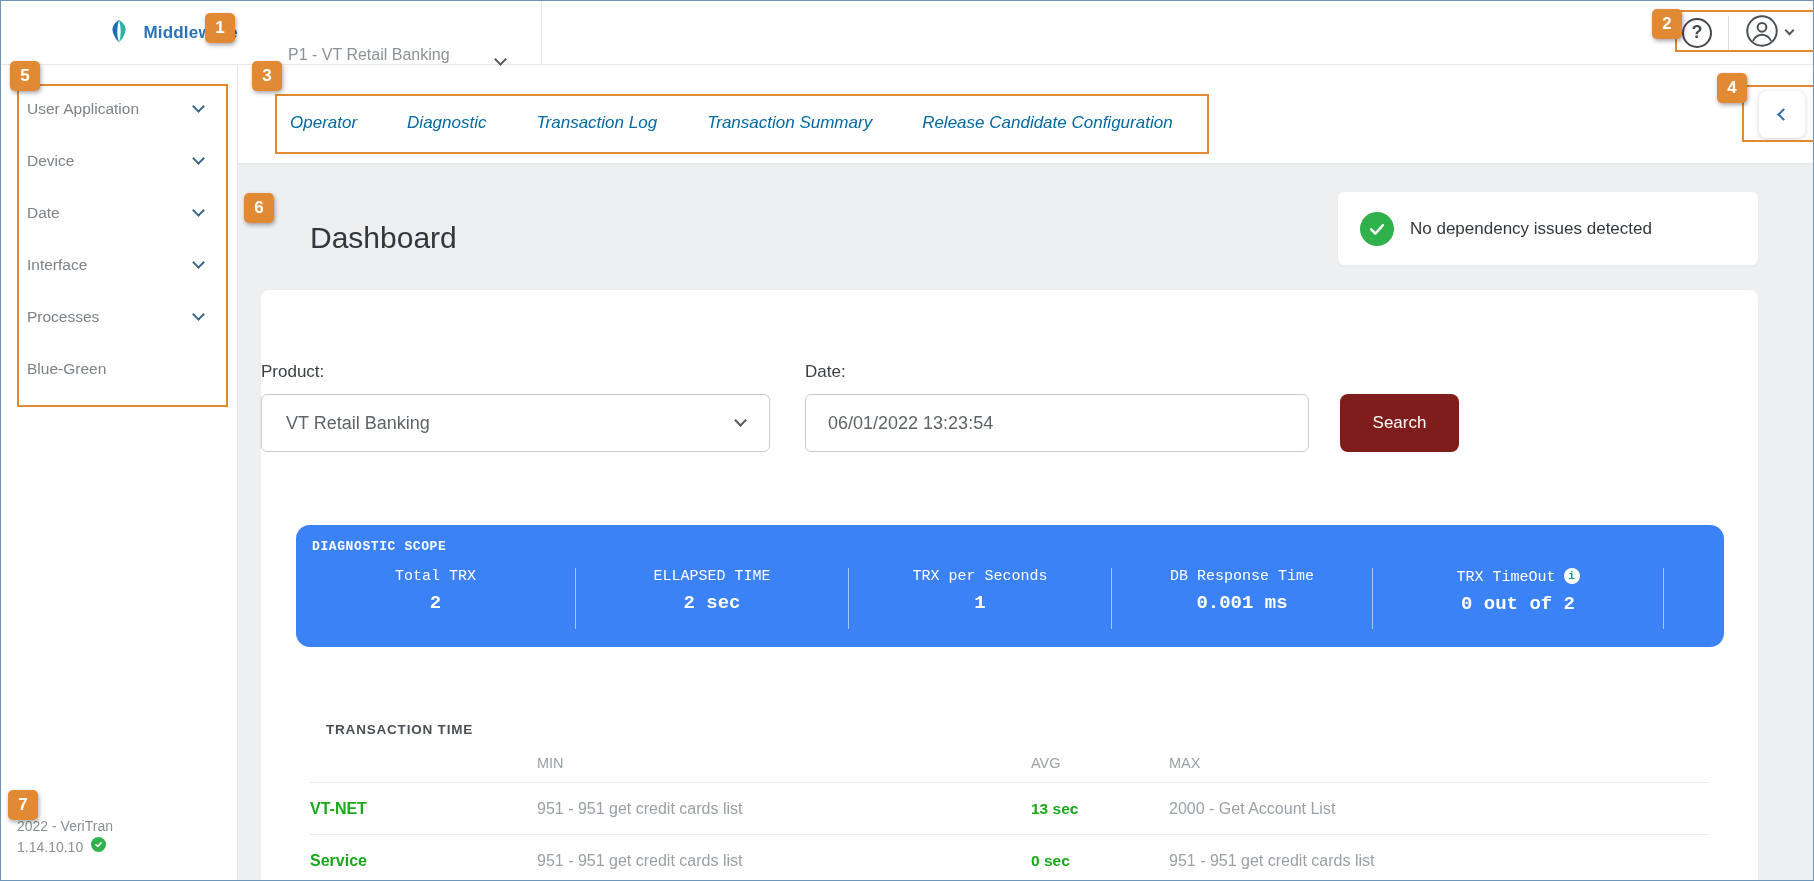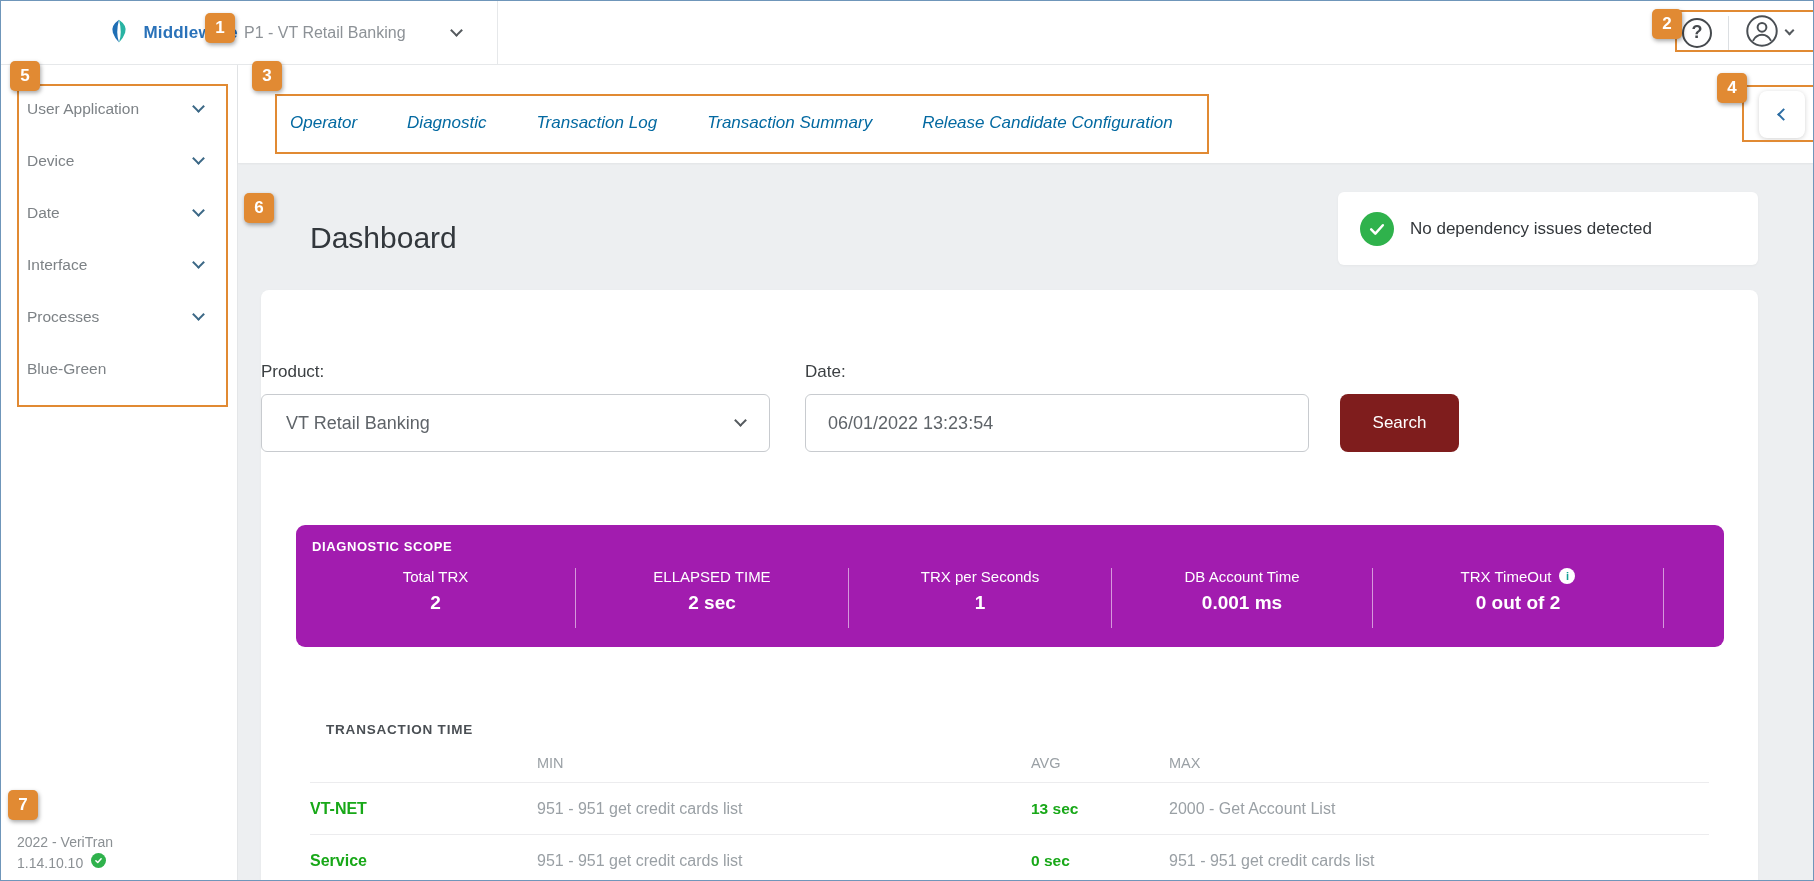--- a/index.html
+++ b/index.html
@@ -10,22 +10,22 @@
   }
 
   
   .header {
     position:relative; z-index:2; height:64px; background:#fff;
     border-bottom:1px solid #e6e8ea; display:flex; align-items:center;
   }
   .brand { width:237px; display:flex; align-items:center; gap:10px; padding-left:28px;justify-content:flex-end; }
   .brand-name { color:#2a72b9; font-weight:bold; font-size:17px; letter-spacing:0.2px; }
   .product-selector {
-    width:260px; height:100%; display:flex; align-items:center; justify-content:space-between;
-    padding:0 36px 0 6px; border-right:1px solid #e6e8ea; cursor:pointer;
+    width:260px; height:100%; display:flex; align-items:flex-end; justify-content:space-between;
+    padding:0 36px 0 6px; border-right:1px solid #e6e8ea; cursor:pointer;margin-left:44px;
   }
   .product-selector-label { color:#8d9297; font-size:16px; }
   .chev { width:9px; height:9px; border-right:2px solid #555a5e; border-bottom:2px solid #555a5e;
           transform:rotate(45deg); margin-top:-5px; }
   .chev.small { width:7px; height:7px; }
   .header-right { margin-left:auto; display:flex; align-items:center; gap:16px; padding-right:20px; }
   .help-circle {
     width:30px; height:30px; border-radius:50%; border:2px solid #45494d; color:#45494d;
     display:flex; align-items:center; justify-content:center; font-size:18px; font-weight:bold; cursor:pointer;
   }
@@ -33,21 +33,21 @@
   .profile { display:flex; align-items:center; gap:7px; cursor:pointer; }
 
   
   .body { display:flex; height:817px; }
   .sidebar { width:237px; background:#fff; border-right:1px solid #e4e6e8; padding-top:18px; position:relative; }
   .menu-item {
     height:52px; display:flex; align-items:center; justify-content:space-between;
     padding:0 34px 0 26px; color:#7d8286; font-size:15.5px; cursor:pointer;
   }
   .menu-item .chev { border-color:#3c6886; }
-  .sidebar-footer { position:absolute; left:16px; bottom:8px; font-size:14px; color:#8b9094; line-height:21px; }
+  .sidebar-footer { position:absolute; left:16px; bottom:24px; font-size:14px; color:#8b9094; line-height:21px; }
   .version-line { display:flex; align-items:flex-start; gap:8px; }
   .mini-check { width:15px; height:15px; border-radius:50%; background:#2fb24c; display:inline-flex;
                 align-items:center; justify-content:center; }
 
   .main { flex:1; background:#edeff1; position:relative; }
   .tabbar {
     height:98px; background:#fff; display:flex; align-items:flex-end;
     padding:0 0 30px 52px; gap:50px; box-shadow:0 1px 2px rgba(0,0,0,0.05);
   }
   .tab { color:#0369a1; font-size:17px; cursor:pointer; white-space:nowrap;font-style:italic; }
@@ -83,22 +83,22 @@
   .date-input {
     width:504px; height:58px; border:1px solid #c8cbcf; border-radius:6px; background:#fff;
     padding:0 22px; font-size:18px; color:#5f6469; font-family:"Liberation Sans", sans-serif;
   }
   .search-btn {
     margin-left:31px; width:119px; height:58px; background:#7f1d1d; color:#fff; border:none;
     border-radius:8px; font-size:17px; cursor:pointer; font-family:"Liberation Sans", sans-serif;
   }
 
   
-  .scope-banner { margin:73px 34px 0 35px; height:122px; background:#a21caf; border-radius:9px;
-                  color:#fff; padding-top:14px; }
+  .scope-banner { margin:73px 34px 0 35px; height:122px; background:#3b82f6; border-radius:14px;
+                  color:#fff; padding-top:14px;font-family:Liberation Mono, monospace; }
   .scope-title { padding-left:16px; font-size:13px; font-weight:bold; letter-spacing:0.6px; }
   .scope-metrics { display:grid; grid-template-columns:280px 273px 263px 261px 291px 1fr; margin-top:14px; }
   .metric { text-align:center; padding-bottom:14px; border-right:1px solid rgba(255,255,255,0.55); }
   .metric-tail { border-right:none; }
   .metric-label { font-size:15px; }
   .metric-value { font-size:19px; font-weight:bold; margin-top:7px; }
   .info-icon {
     display:inline-flex; width:16px; height:16px; border-radius:50%; background:#fff; color:#12a095;
     font-size:11px; font-weight:bold; align-items:center; justify-content:center;
     margin-left:8px; vertical-align:2px; font-style:normal; cursor:pointer;
@@ -255,21 +255,21 @@
               </div>
               <div class="metric">
                 <div class="metric-label">ELLAPSED TIME</div>
                 <div class="metric-value">2 sec</div>
               </div>
               <div class="metric">
                 <div class="metric-label">TRX per Seconds</div>
                 <div class="metric-value">1</div>
               </div>
               <div class="metric">
-                <div class="metric-label">DB Account Time</div>
+                <div class="metric-label">DB Response Time</div>
                 <div class="metric-value">0.001 ms</div>
               </div>
               <div class="metric">
                 <div class="metric-label">
                   <span>TRX TimeOut</span><span class="info-icon">i</span>
                 </div>
                 <div class="metric-value">0 out of 2</div>
               </div>
               <div class="metric metric-tail"></div>
             </div>

